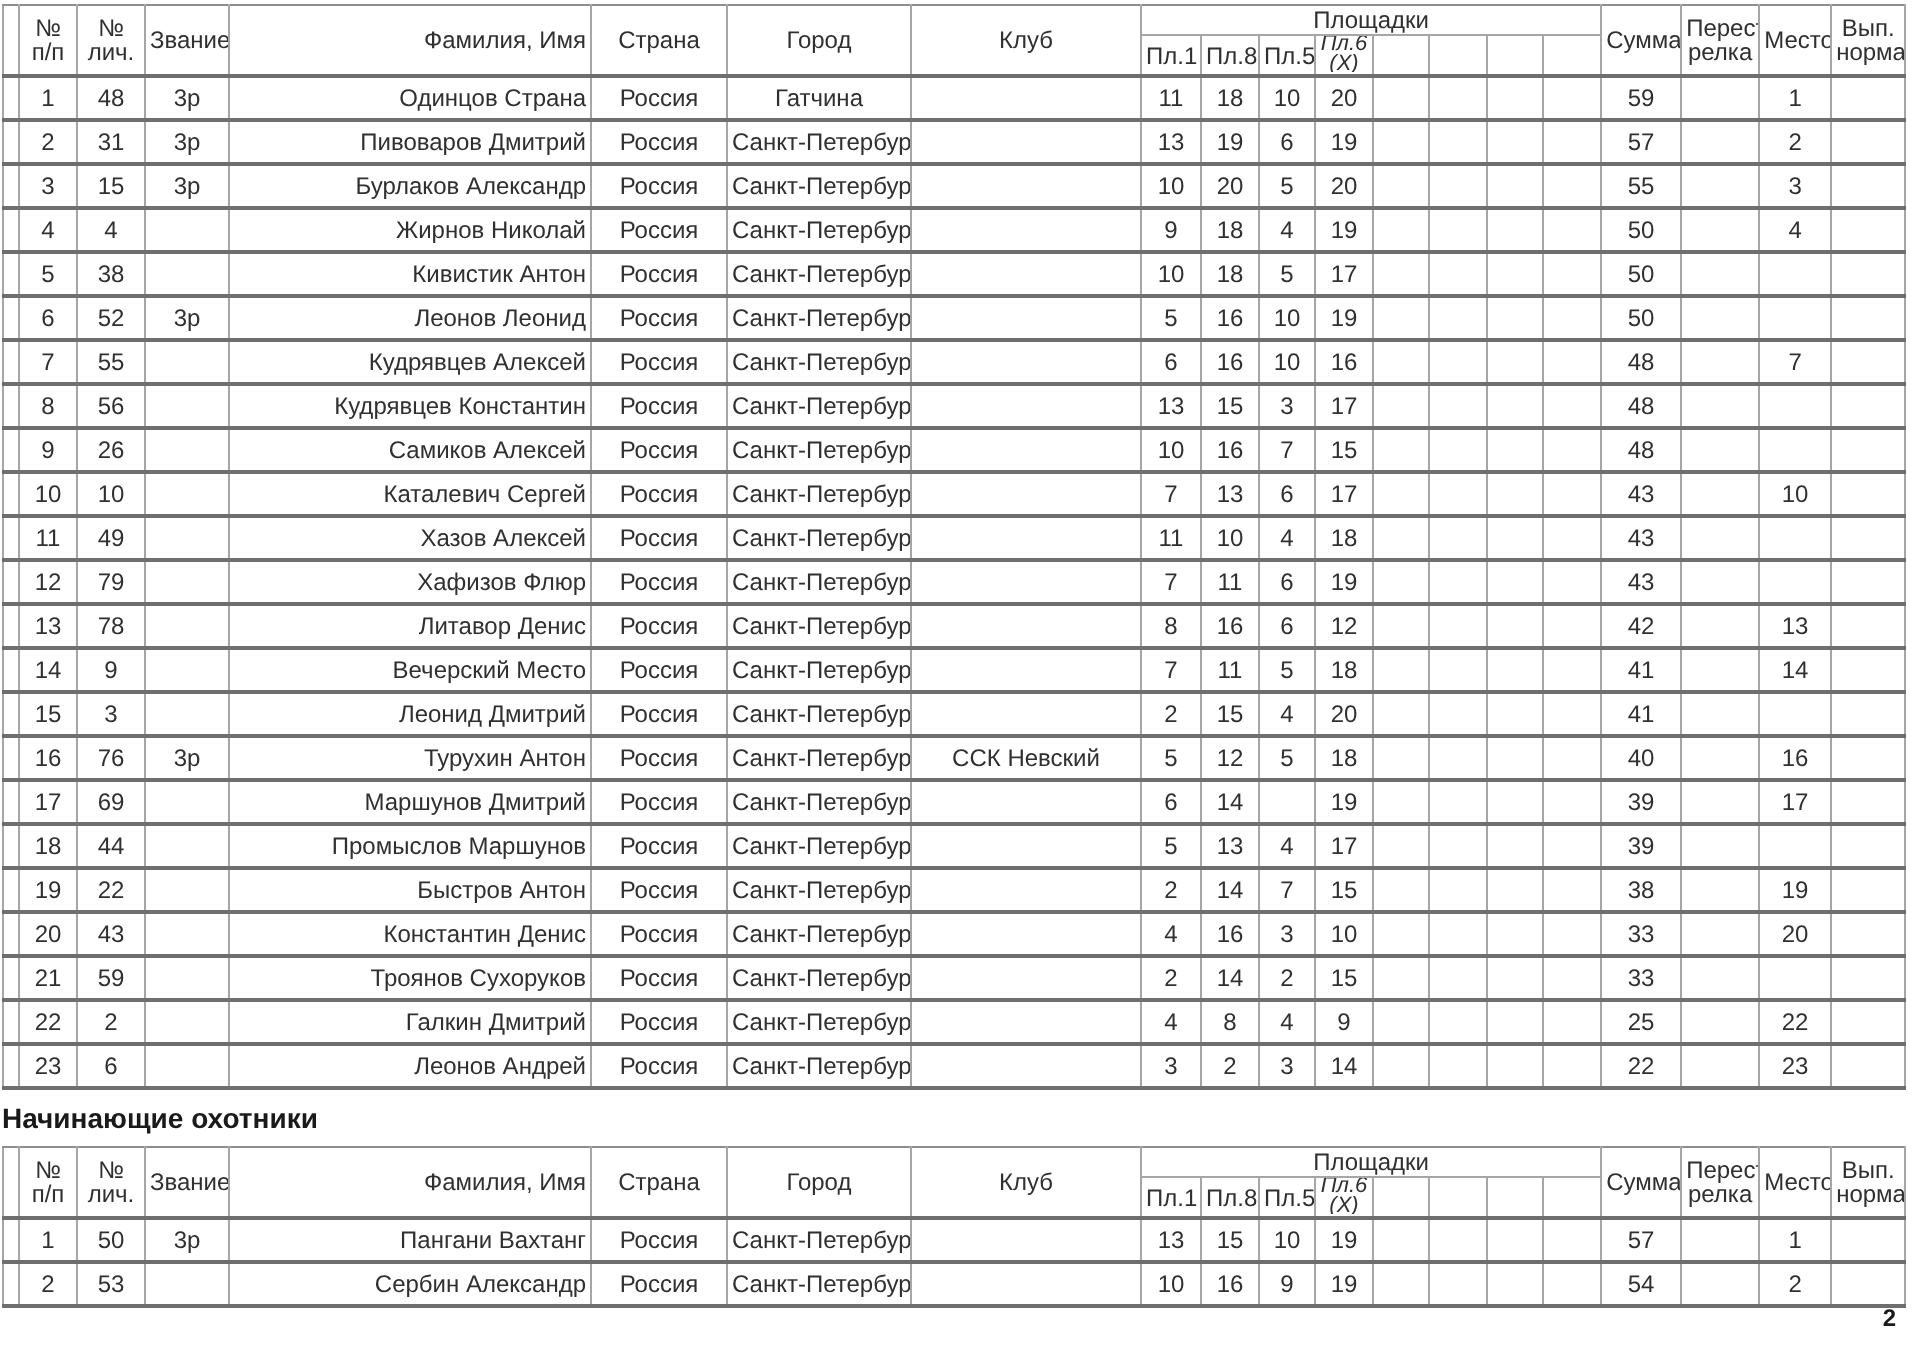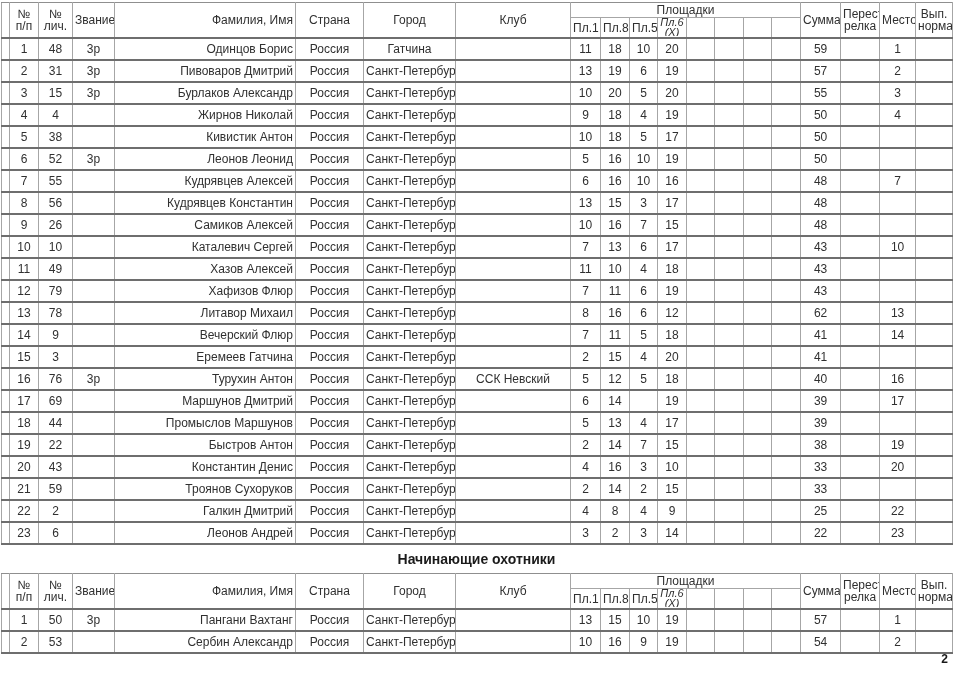--- a/index.html
+++ b/index.html
@@ -17,21 +17,21 @@
   }
   th{font-weight:normal;white-space:pre-line;line-height:12px;}
   thead tr.group th{height:14px;}
   thead tr.group th.areas{border-bottom:1px solid #a6a6a6;margin-top:36px;}
   thead tr.sub th{height:19px;margin-top:24px;}
   tbody td{height:20px;}
   td.left,th.left{text-align:right;padding-left:5px;}
   th.a6{vertical-align:top;font-style:italic;}
   th.a6 .clip{height:19px;overflow:hidden;line-height:10px;font-size:11px;margin-top:-1px;}
   .section-title{
-    width:951px;text-align:center;font-weight:bold;font-size:14px;color:#1a1a1a;
+    width:951px;text-align:left;font-weight:bold;font-size:14px;color:#1a1a1a;
     margin:6px 0 6px 0;
   }
   .page-number{
     position:absolute;top:652px;right:12px;font-weight:bold;font-size:12px;color:#1a1a1a;
   }
 </style>
 </head>
 <body>
 
 <div class="page">
@@ -90,21 +90,21 @@
         <th></th>
         <th></th>
       </tr>
     </thead>
     <tbody>
         <tr>
           <td></td>
           <td>1</td>
           <td>48</td>
           <td>3р</td>
-          <td class="left">Одинцов Борис</td>
+          <td class="left">Одинцов Страна</td>
           <td>Россия</td>
           <td>Гатчина</td>
           <td></td>
           <td>11</td>
           <td>18</td>
           <td>10</td>
           <td>20</td>
           <td></td>
           <td></td>
           <td></td>
@@ -354,43 +354,43 @@
           <td>43</td>
           <td></td>
           <td></td>
           <td></td>
         </tr>
         <tr>
           <td></td>
           <td>13</td>
           <td>78</td>
           <td></td>
-          <td class="left">Литавор Михаил</td>
+          <td class="left">Литавор Денис</td>
           <td>Россия</td>
           <td>Санкт-Петербург</td>
           <td></td>
           <td>8</td>
           <td>16</td>
           <td>6</td>
           <td>12</td>
           <td></td>
           <td></td>
           <td></td>
           <td></td>
-          <td>62</td>
+          <td>42</td>
           <td></td>
           <td>13</td>
           <td></td>
         </tr>
         <tr>
           <td></td>
           <td>14</td>
           <td>9</td>
           <td></td>
-          <td class="left">Вечерский Флюр</td>
+          <td class="left">Вечерский Место</td>
           <td>Россия</td>
           <td>Санкт-Петербург</td>
           <td></td>
           <td>7</td>
           <td>11</td>
           <td>5</td>
           <td>18</td>
           <td></td>
           <td></td>
           <td></td>
@@ -398,21 +398,21 @@
           <td>41</td>
           <td></td>
           <td>14</td>
           <td></td>
         </tr>
         <tr>
           <td></td>
           <td>15</td>
           <td>3</td>
           <td></td>
-          <td class="left">Еремеев Гатчина</td>
+          <td class="left">Леонид Дмитрий</td>
           <td>Россия</td>
           <td>Санкт-Петербург</td>
           <td></td>
           <td>2</td>
           <td>15</td>
           <td>4</td>
           <td>20</td>
           <td></td>
           <td></td>
           <td></td>

